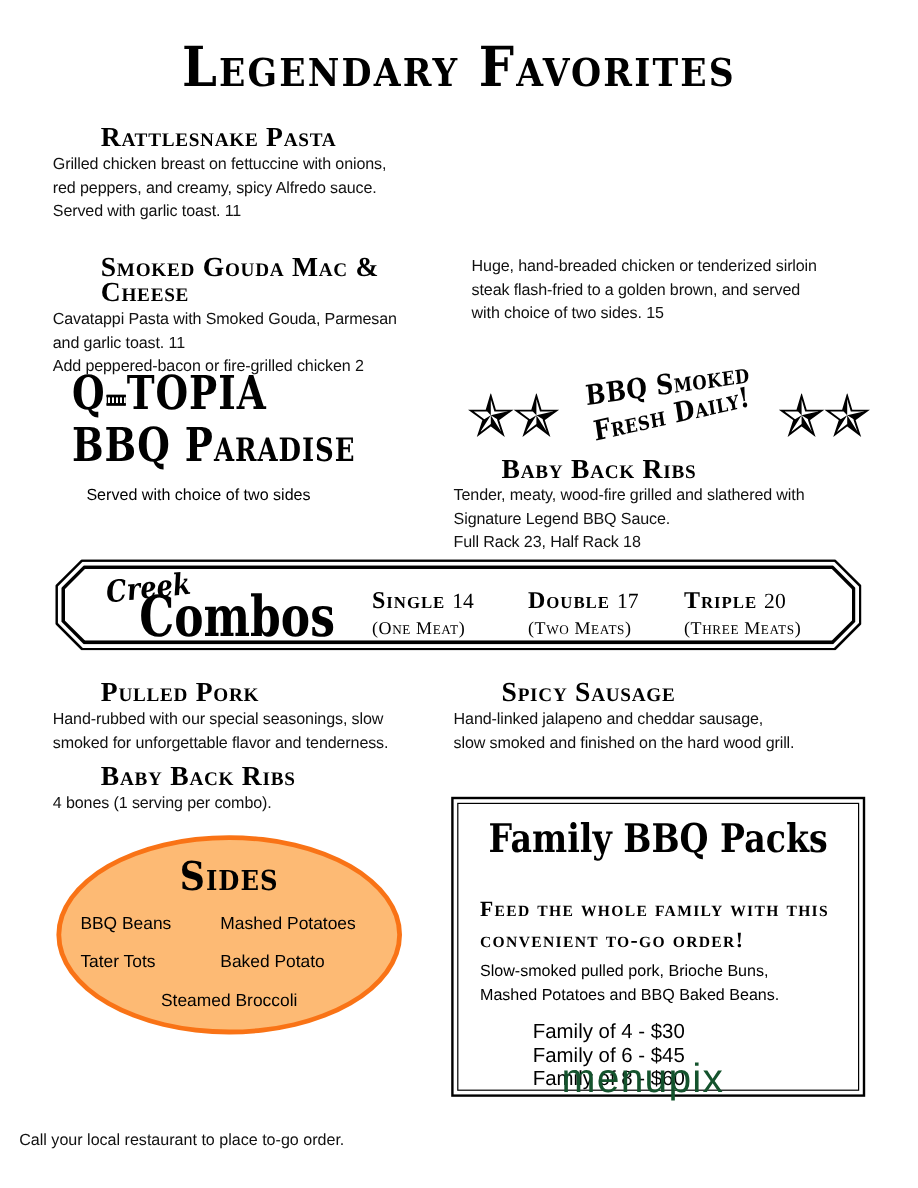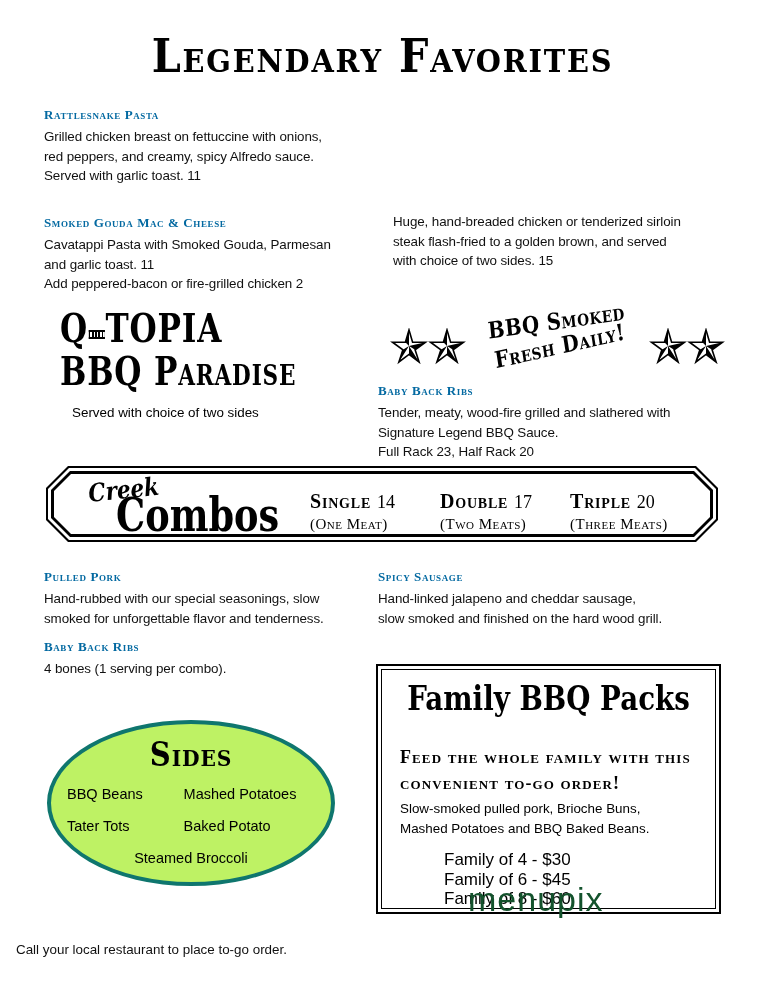--- a/index.html
+++ b/index.html
@@ -28,26 +28,27 @@
     font-family: "Liberation Sans", sans-serif;
     font-size: 13.4px;
     line-height: 19.5px;
     letter-spacing: -0.1px;
     color: #111;
     white-space: pre-line;
   }
   .item-name {
     font-family: "Liberation Serif", serif;
     font-weight: bold;
-    font-size: 13px;
+    font-size: 23px;
     font-variant: small-caps;
     letter-spacing: 0.6px;
     line-height: 21px;
-    color: #0369a1;
+    color: #000000;
     margin-bottom: 2px;
+    margin-left: 40px;
   }
 
   
   .western {
     font-family: "DejaVu Serif", "Liberation Serif", serif;
     font-weight: bold;
     color: #000;
     transform: scaleX(0.82);
     transform-origin: center center;
     letter-spacing: 1px;
@@ -247,26 +248,26 @@
 
   
   #meat-pulled-pork { position: absolute; left: 44px;  top: 566px; width: 340px; }
   #meat-spicy-sausage { position: absolute; left: 378px; top: 566px; width: 340px; }
   #meat-baby-back { position: absolute; left: 44px;  top: 636px; width: 340px; }
 
   
   #sides-oval {
     position: absolute;
     left: 47px;
-    top: 720px;
+    top: 696px;
     width: 288px;
     height: 166px;
-    border: 4px solid #0f766e;
+    border: 4px solid #f97316;
     border-radius: 50%;
-    background: #bef264;
+    background: #fdba74;
     box-sizing: border-box;
   }
   #sides-title {
     position: absolute;
     top: 13px;
     left: 0; right: 0;
     text-align: center;
     font-size: 33px;
     line-height: 36px;
     font-variant: small-caps;
@@ -434,21 +435,21 @@
     <div id="bbq-smoked">
       <div class="bs-line l1">BBQ Smoked</div>
       <div class="bs-line l2">Fresh Daily!</div>
     </div>
   </div>
 
   <div id="babyback-ribs">
     <div class="item-name">Baby Back Ribs</div>
     <div class="desc">Tender, meaty, wood-fire grilled and slathered with
 Signature Legend BBQ Sauce.
-Full Rack 23,   Half Rack 20</div>
+Full Rack 23,   Half Rack 18</div>
   </div>
 
   <div id="combos-banner">
     <div class="chamfer-outer"></div>
     <div class="chamfer-gap"></div>
     <div class="chamfer-mid"></div>
     <div class="chamfer-face">
       <div id="combos-creek">Creek</div>
       <div id="combos-word">Combos</div>
 

